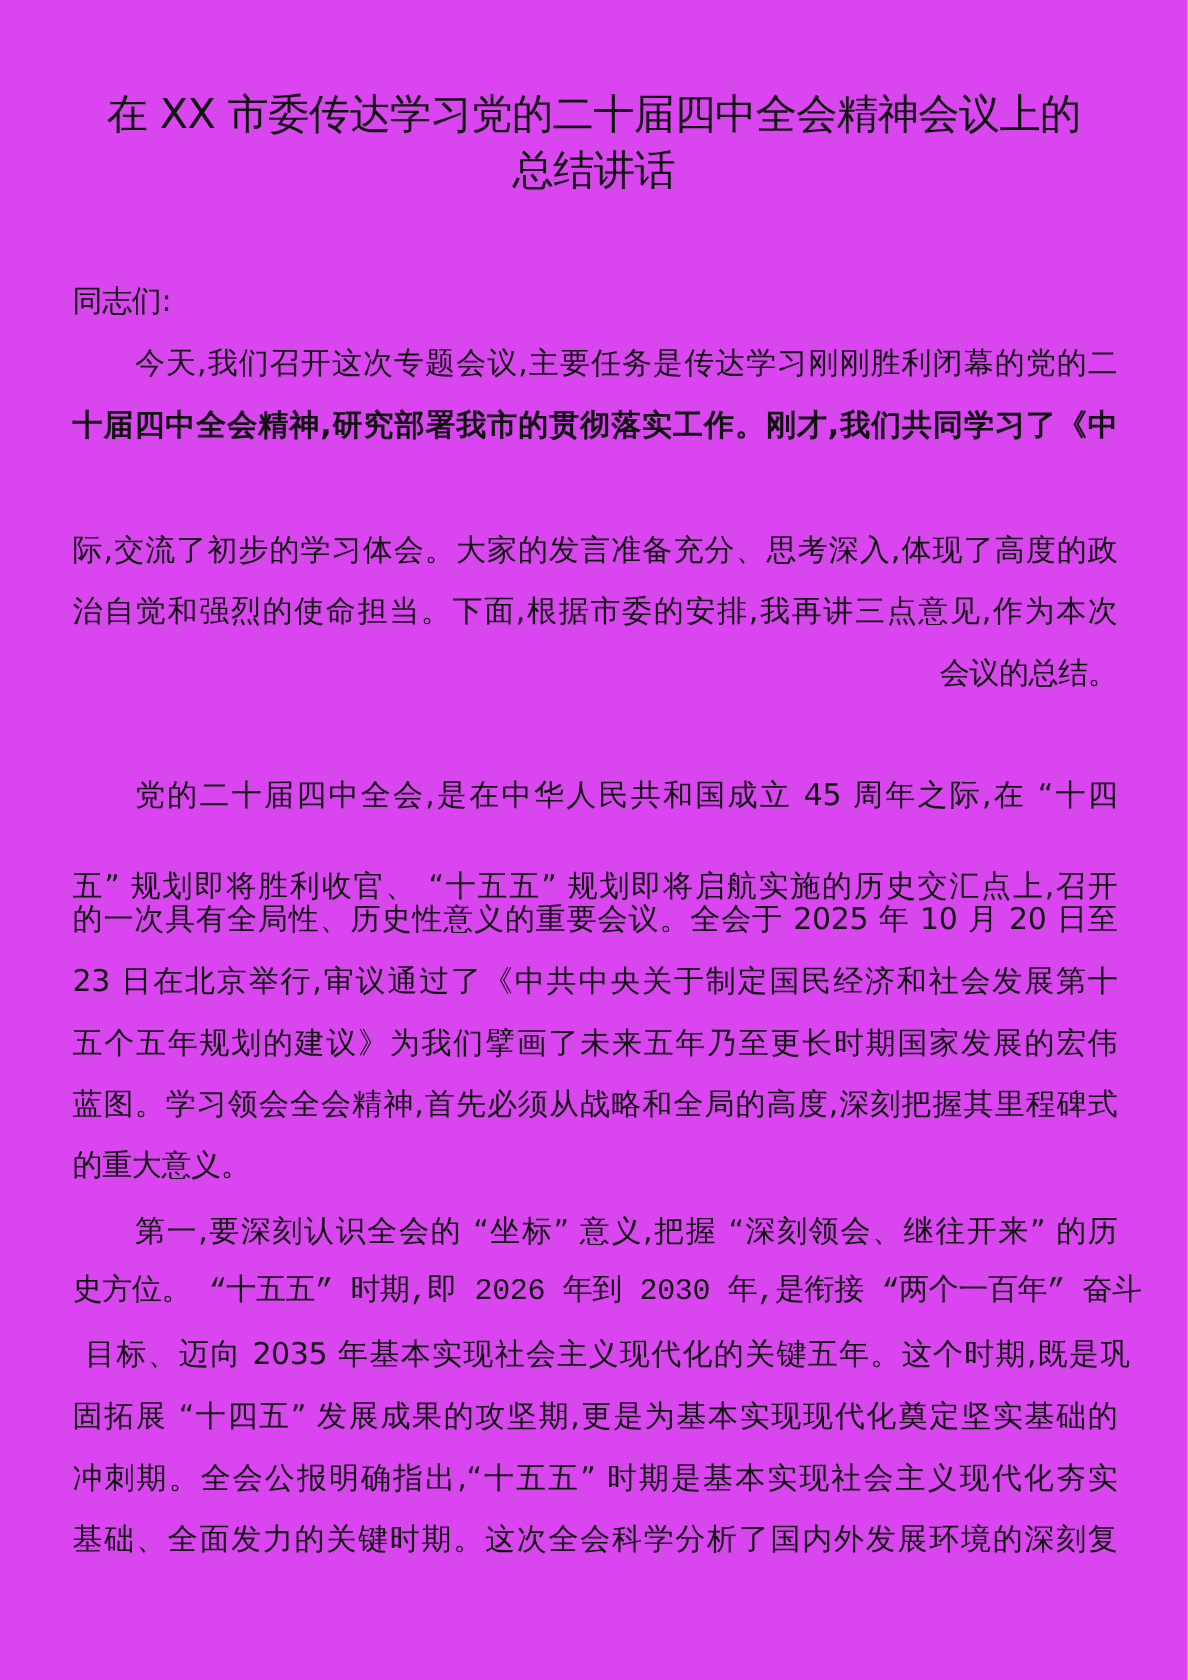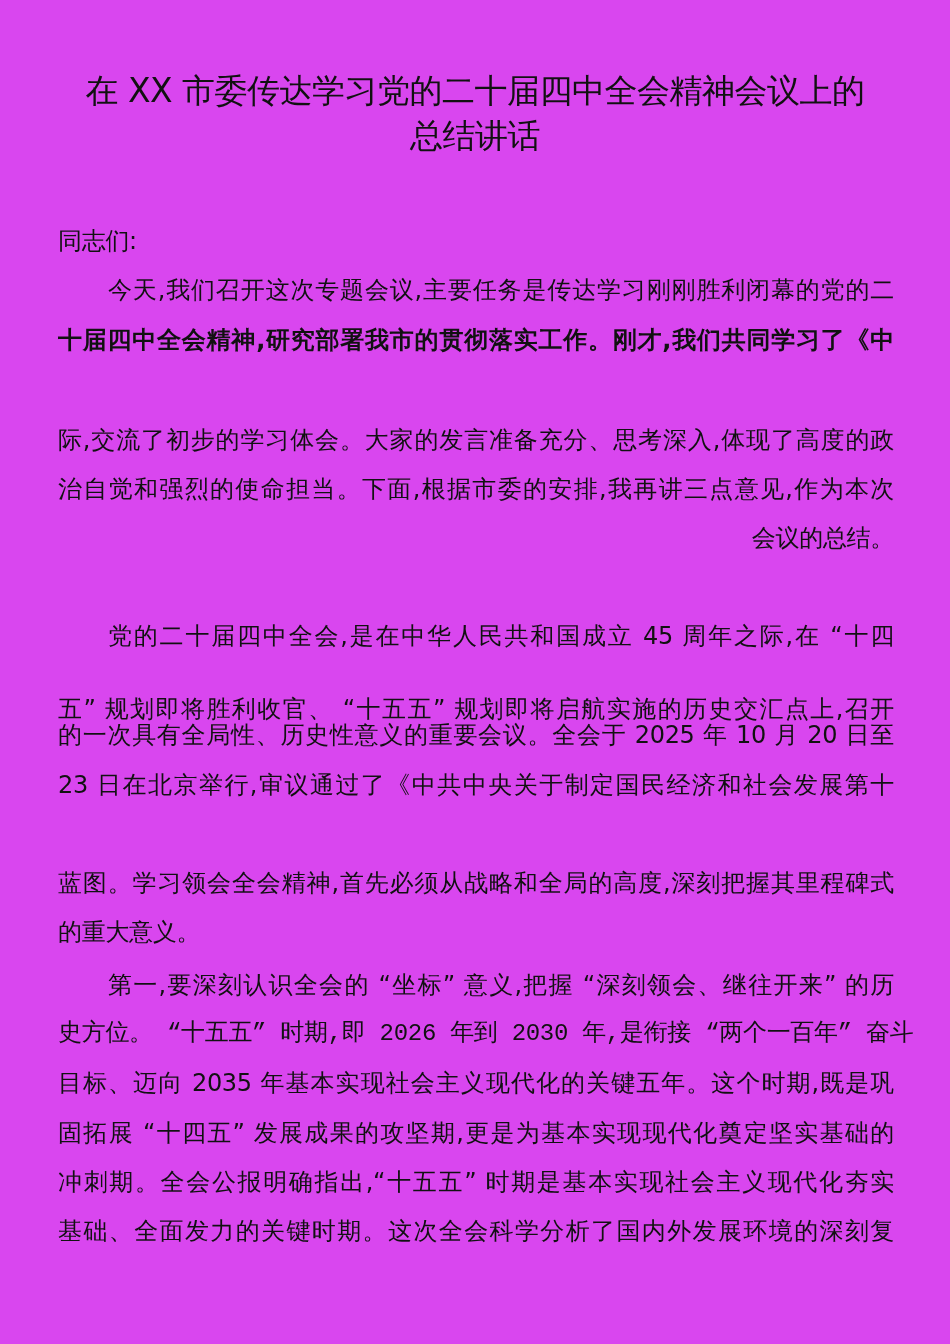--- a/index.html
+++ b/index.html
@@ -65,23 +65,24 @@
   <div class="line justify" style="top:325px;font-weight:bold;">十届四中全会精神,研究部署我市的贯彻落实工作。刚才,我们共同学习了《中</div>
   <div class="line justify" style="top:425px;">际,交流了初步的学习体会。大家的发言准备充分、思考深入,体现了高度的政</div>
   <div class="line justify" style="top:474px;">治自觉和强烈的使命担当。下面,根据市委的安排,我再讲三点意见,作为本次</div>
   <div class="line" style="top:523px;text-align:right;">会议的总结。</div>
 
 
   <div class="line indent justify" style="top:621px;">党的二十届四中全会,是在中华人民共和国成立 45 周年之际,在 “十四</div>
   <div class="line justify" style="top:670px;margin-top:24px;">五” 规划即将胜利收官、 “十五五” 规划即将启航实施的历史交汇点上,召开</div>
   <div class="line justify" style="top:720px;">的一次具有全局性、历史性意义的重要会议。全会于 2025 年 10 月 20 日至</div>
   <div class="line justify" style="top:770px;">23 日在北京举行,审议通过了《中共中央关于制定国民经济和社会发展第十</div>
+  <div class="line justify" style="top:819px;">五个五年规划的建议》为我们擘画了未来五年乃至更长时期国家发展的宏伟</div>
   <div class="line justify" style="top:868px;">蓝图。学习领会全会精神,首先必须从战略和全局的高度,深刻把握其里程碑式</div>
   <div class="line" style="top:917px;">的重大意义。</div>
 
   <div class="line indent justify" style="top:970px;">第一,要深刻认识全会的 “坐标” 意义,把握 “深刻领会、继往开来” 的历</div>
   <div class="line justify" style="top:1019px;font-family:Liberation Mono, monospace;">史方位。 “十五五” 时期,即 2026 年到 2030 年,是衔接 “两个一百年” 奋斗</div>
-  <div class="line justify" style="top:1068px;">目标、迈向 2035 年基本实现社会主义现代化的关键五年。这个时期,既是巩</div>
+  <div class="line justify" style="top:1068px;margin-left:10px;">目标、迈向 2035 年基本实现社会主义现代化的关键五年。这个时期,既是巩</div>
   <div class="line justify" style="top:1118px;">固拓展 “十四五” 发展成果的攻坚期,更是为基本实现现代化奠定坚实基础的</div>
   <div class="line justify" style="top:1167px;">冲刺期。全会公报明确指出,“十五五” 时期是基本实现社会主义现代化夯实</div>
   <div class="line justify" style="top:1216px;">基础、全面发力的关键时期。这次全会科学分析了国内外发展环境的深刻复</div>
 
 </div>
 
 </body></html>

